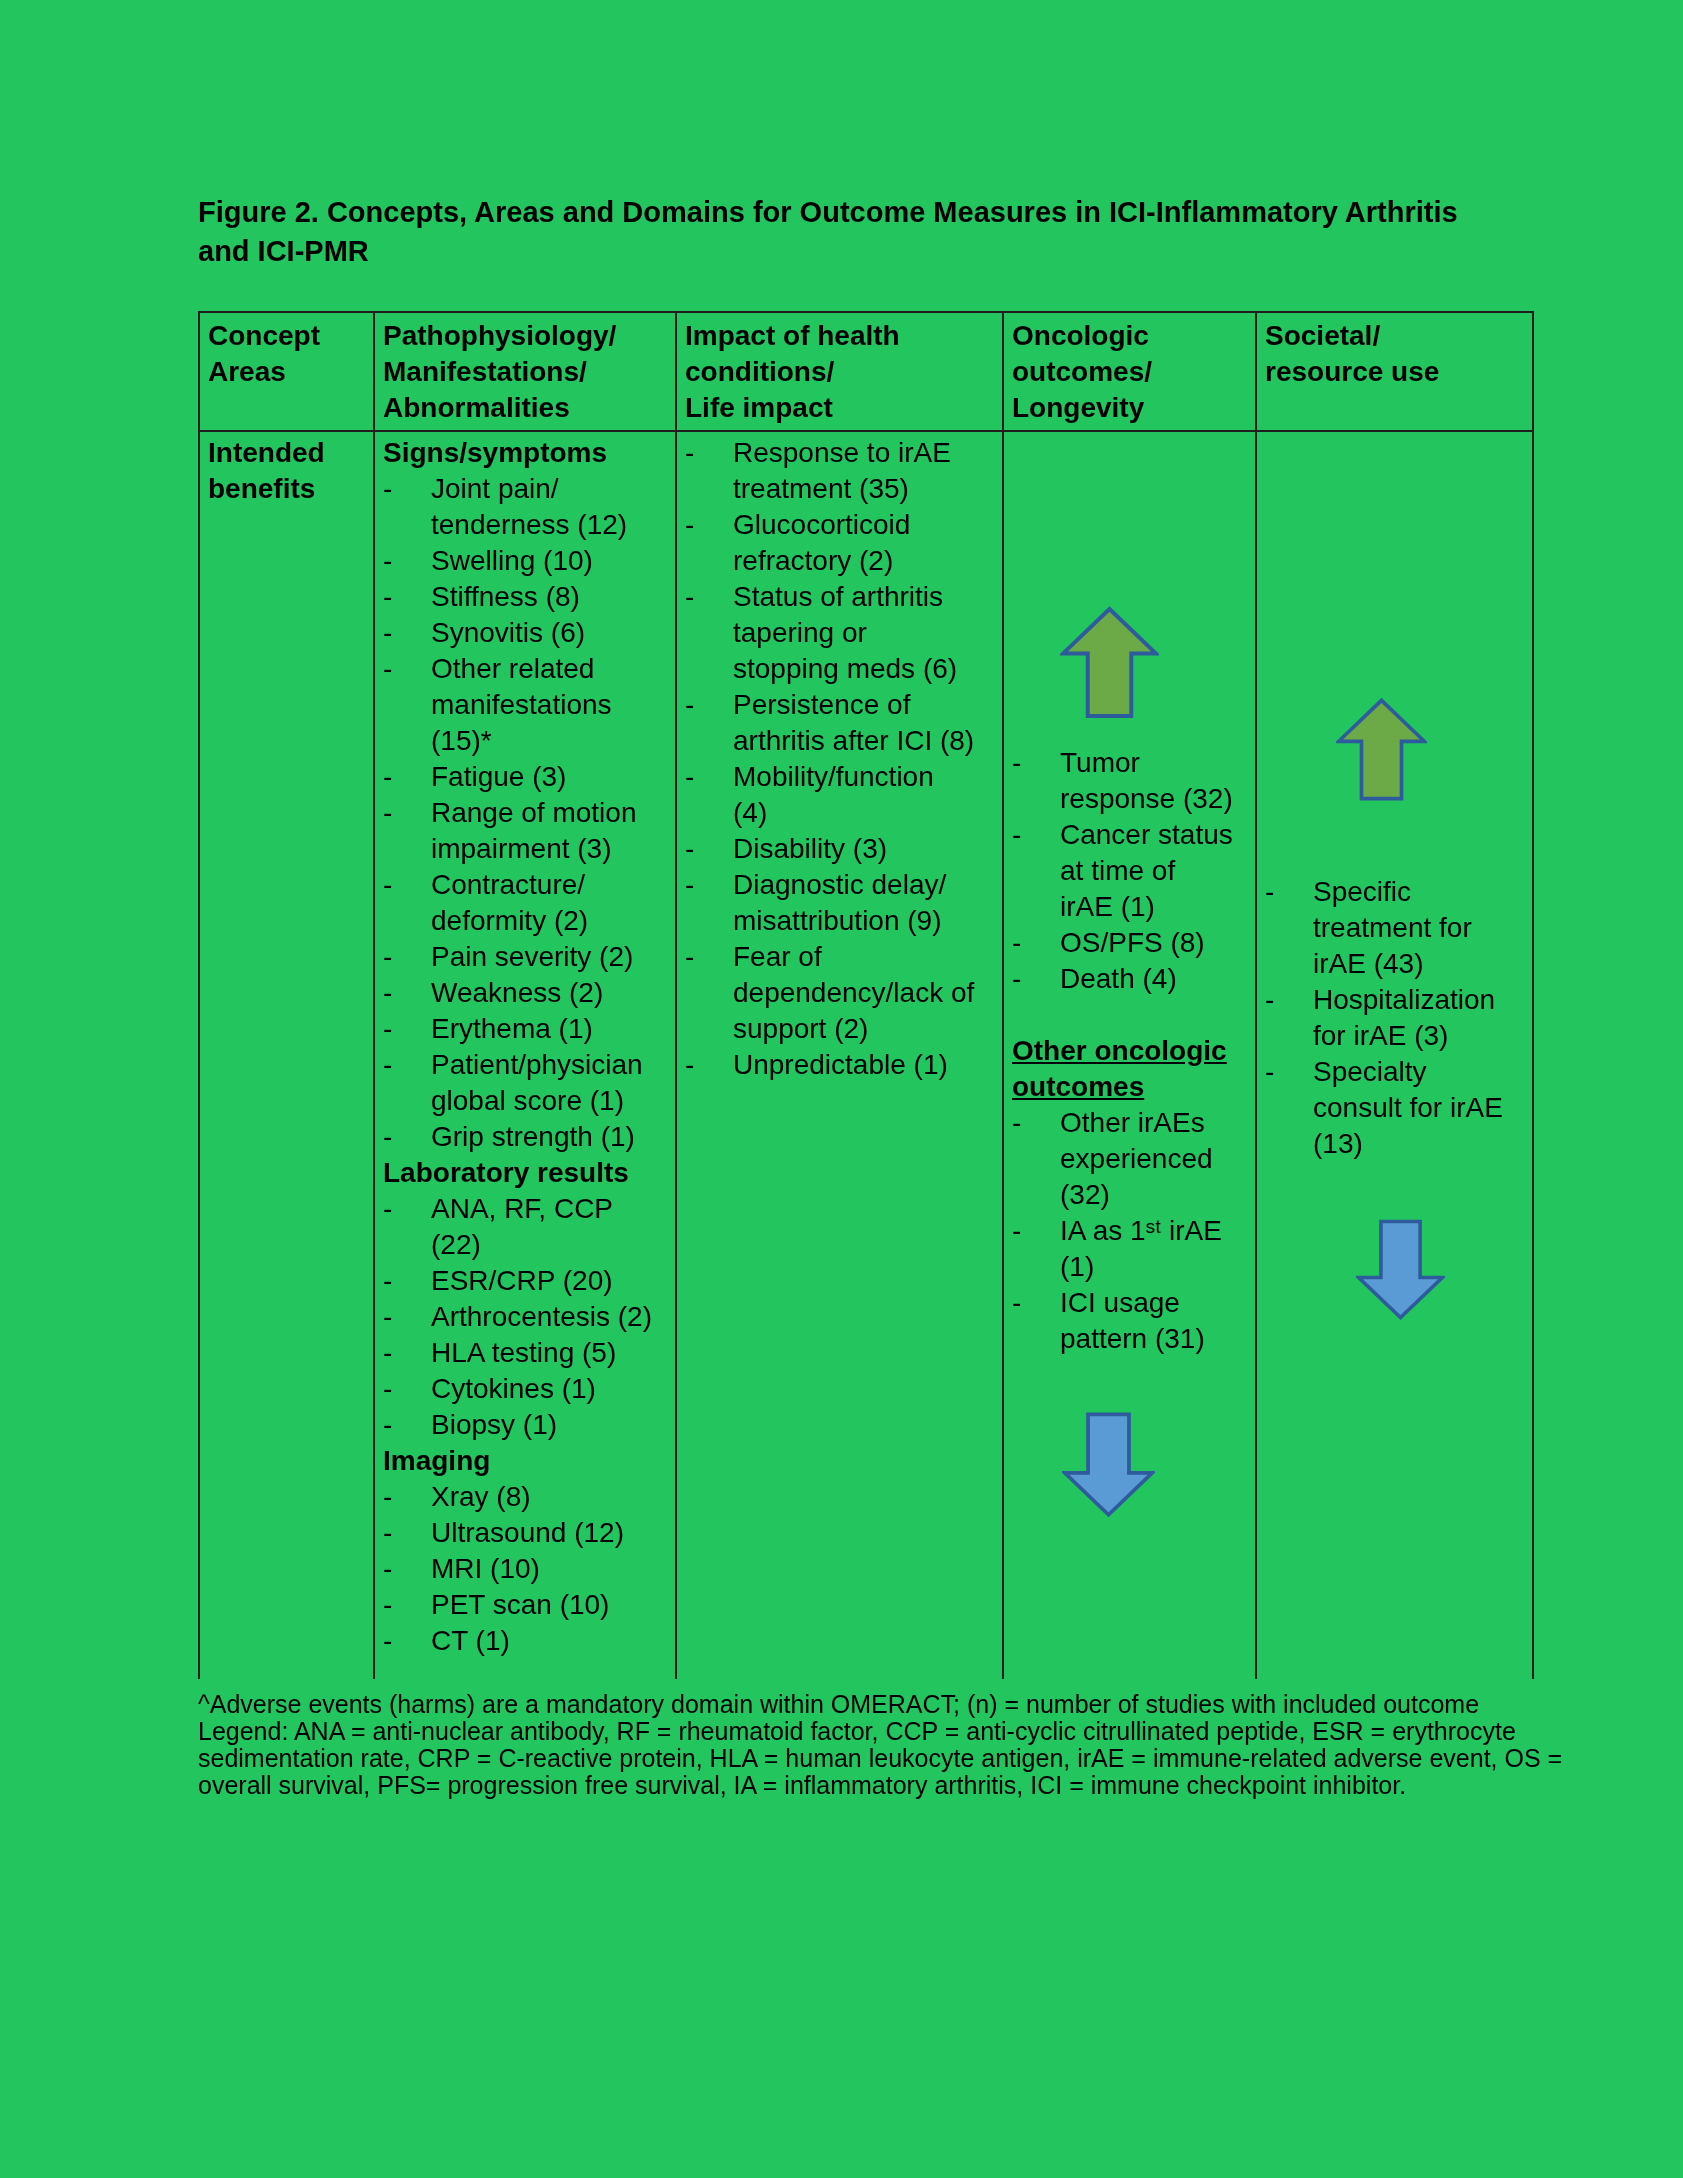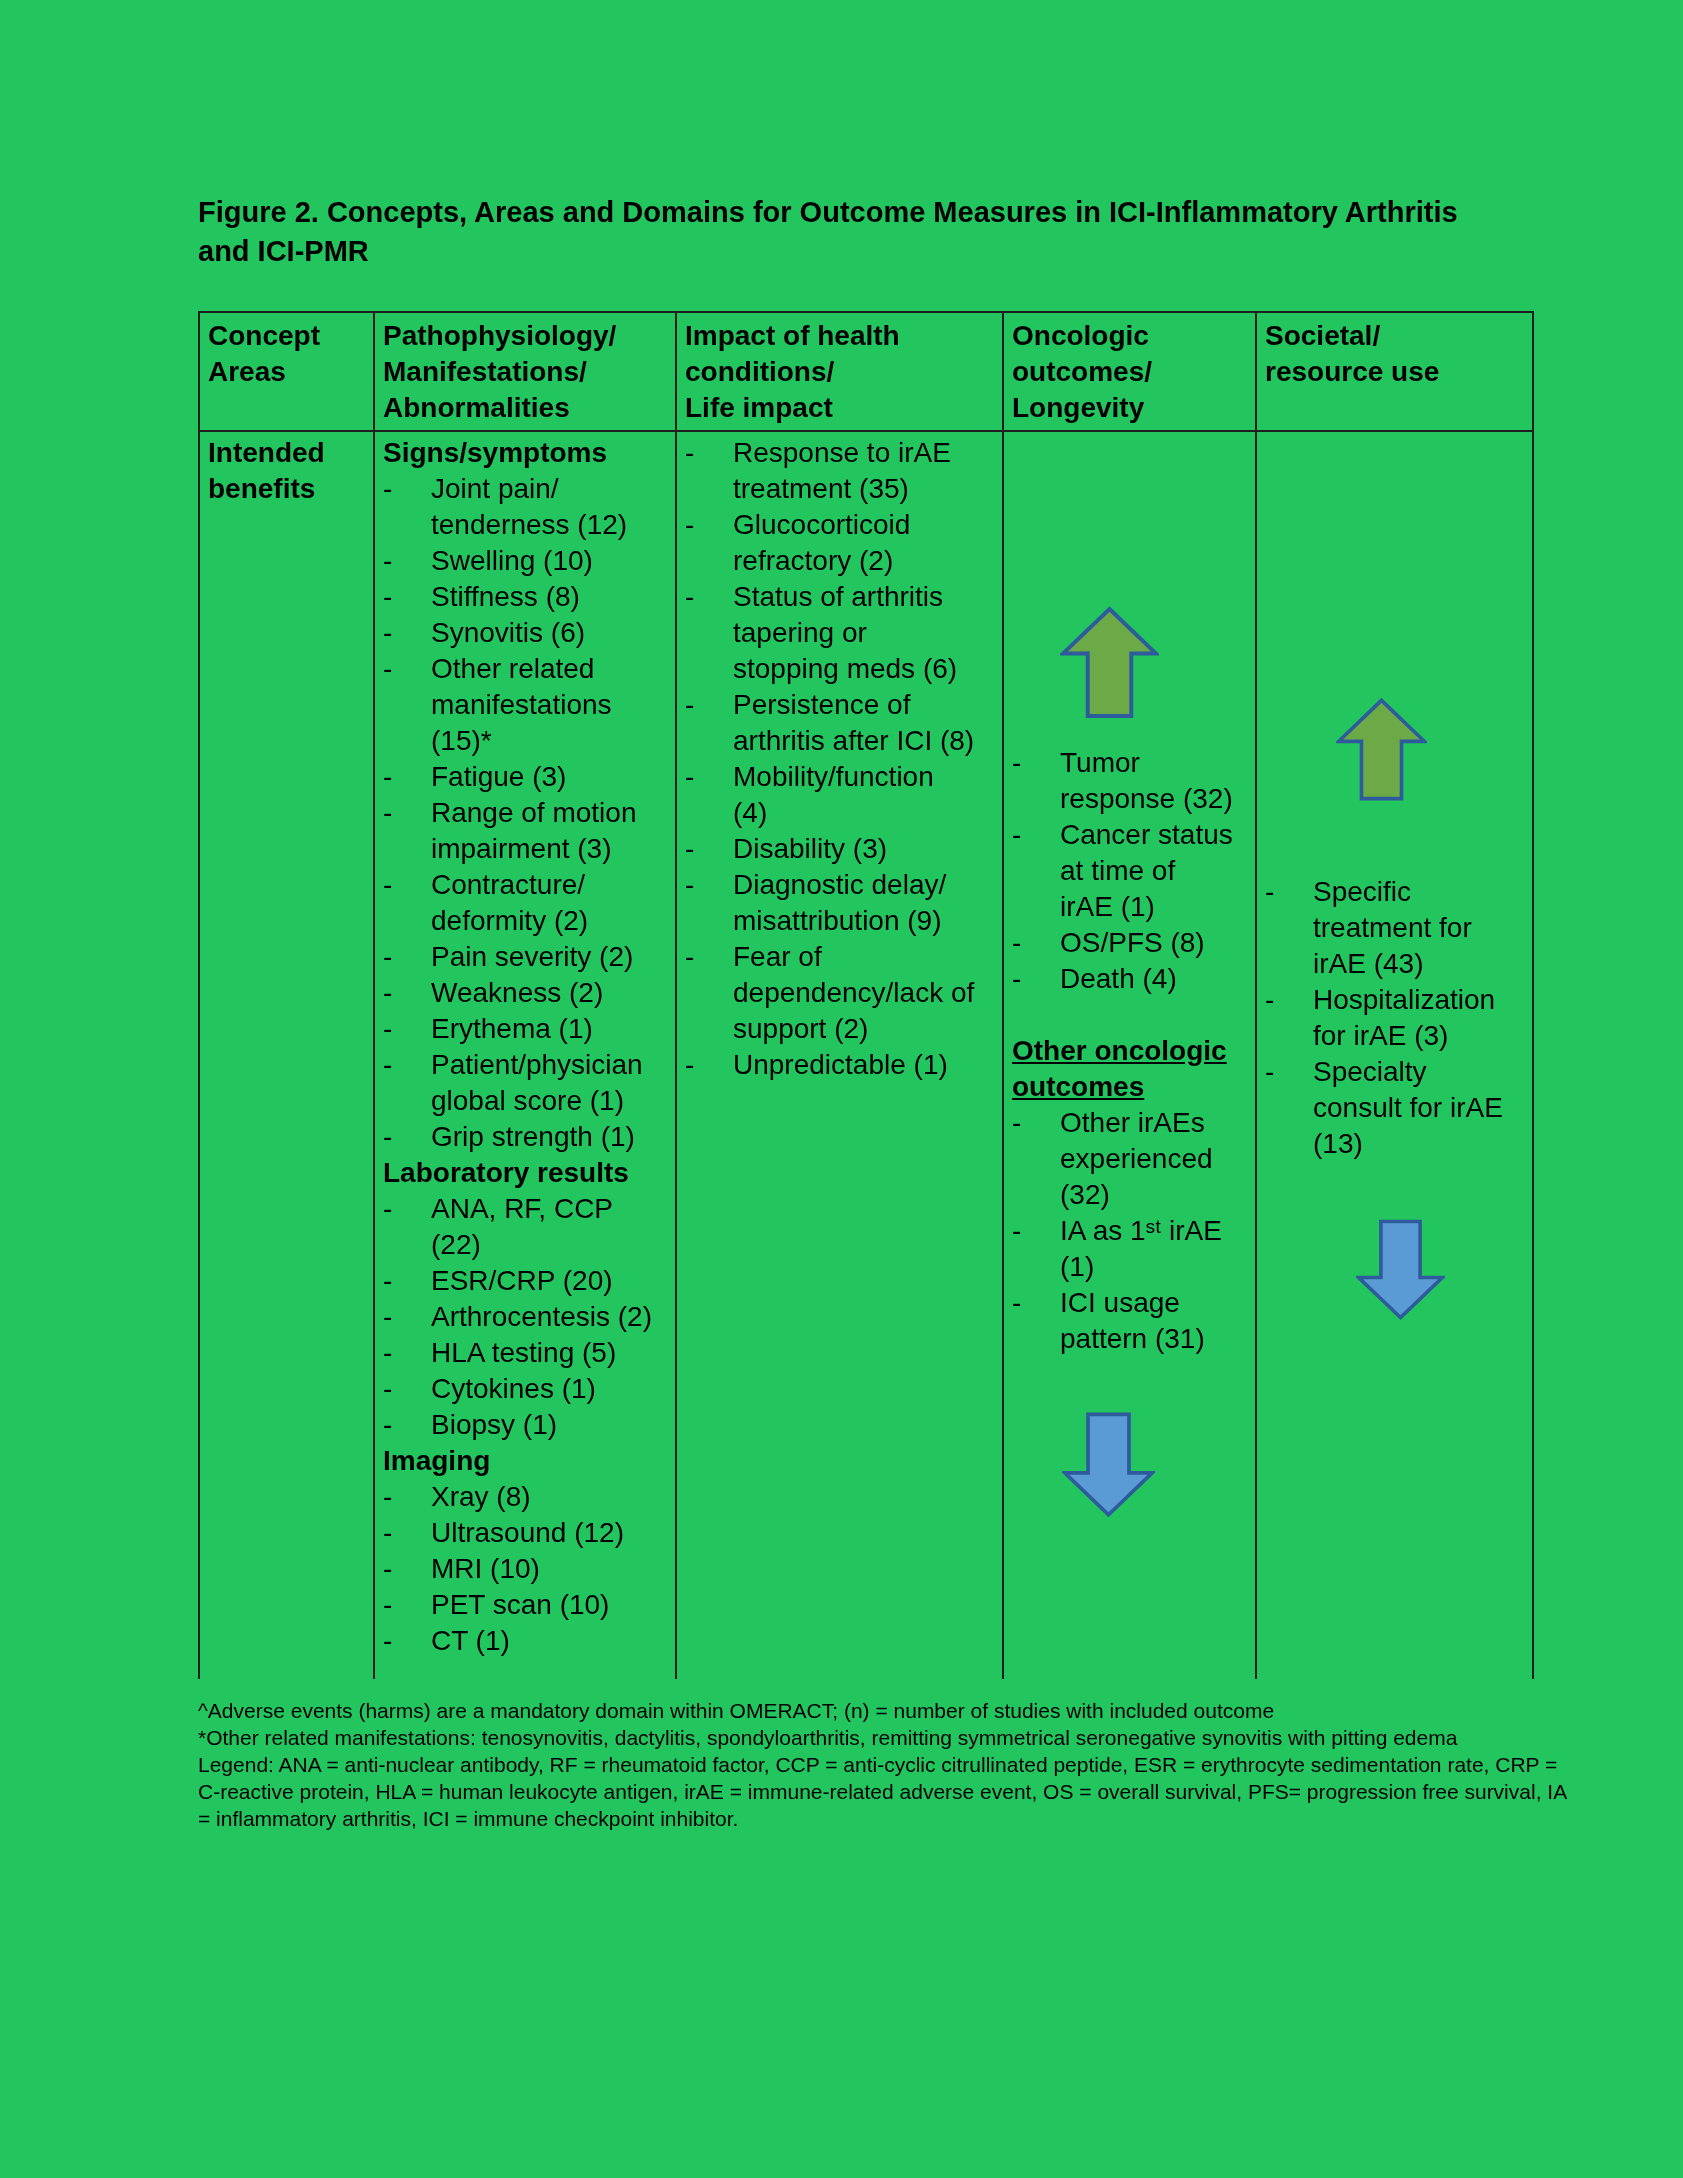--- a/index.html
+++ b/index.html
@@ -55,23 +55,23 @@
   .arrow polygon{stroke:#2E5B9C;stroke-width:4;fill-rule:evenodd;}
   .onc-up{margin:171px 0 0 48px;}
   .onc-list{margin-top:26px;}
   .onc-subheading{margin-top:36px;text-decoration:underline;}
   .onc-down{margin:48px 0 0 50px;}
   .soc-up{margin:259px 0 0 71px;}
   .soc-list{margin-top:69px;}
   .soc-down{margin:51px 0 0 91px;}
   .footnotes{
     width:1376px;
-    font-size:21px;
+    font-size:25px;
     line-height:27px;
-    margin-top:18px;
+    margin-top:12px;
   }
   .footnotes p{margin:0;}
 </style>
 </head>
 <body>
 
 <div class="page">
 
   <h1 class="fig-title">Figure 2. Concepts, Areas and Domains for Outcome Measures in ICI-Inflammatory Arthritis
 and ICI-PMR</h1>
@@ -348,18 +348,17 @@
           <polygon points="50,111 3,66 28,66 28,3 72,3 72,66 97,66" fill="#5B9BD5"></polygon>
         </svg>
       </td>
     </tr>
 
   </tbody>
     </table>
 
   <div class="footnotes">
     <p>^Adverse events (harms) are a mandatory domain within OMERACT; (n) = number of studies with included outcome</p>
-    <p>*Other related manifestations: tenosynovitis, dactylitis, spondyloarthritis, remitting symmetrical seronegative synovitis with pitting edema</p>
     <p>Legend: ANA = anti-nuclear antibody, RF = rheumatoid factor, CCP = anti-cyclic citrullinated peptide, ESR = erythrocyte sedimentation rate, CRP = C-reactive protein, HLA = human leukocyte antigen, irAE = immune-related adverse event, OS = overall survival, PFS= progression free survival, IA = inflammatory arthritis, ICI = immune checkpoint inhibitor.</p>
   </div>
 
 </div>
 
 
 </body></html>

